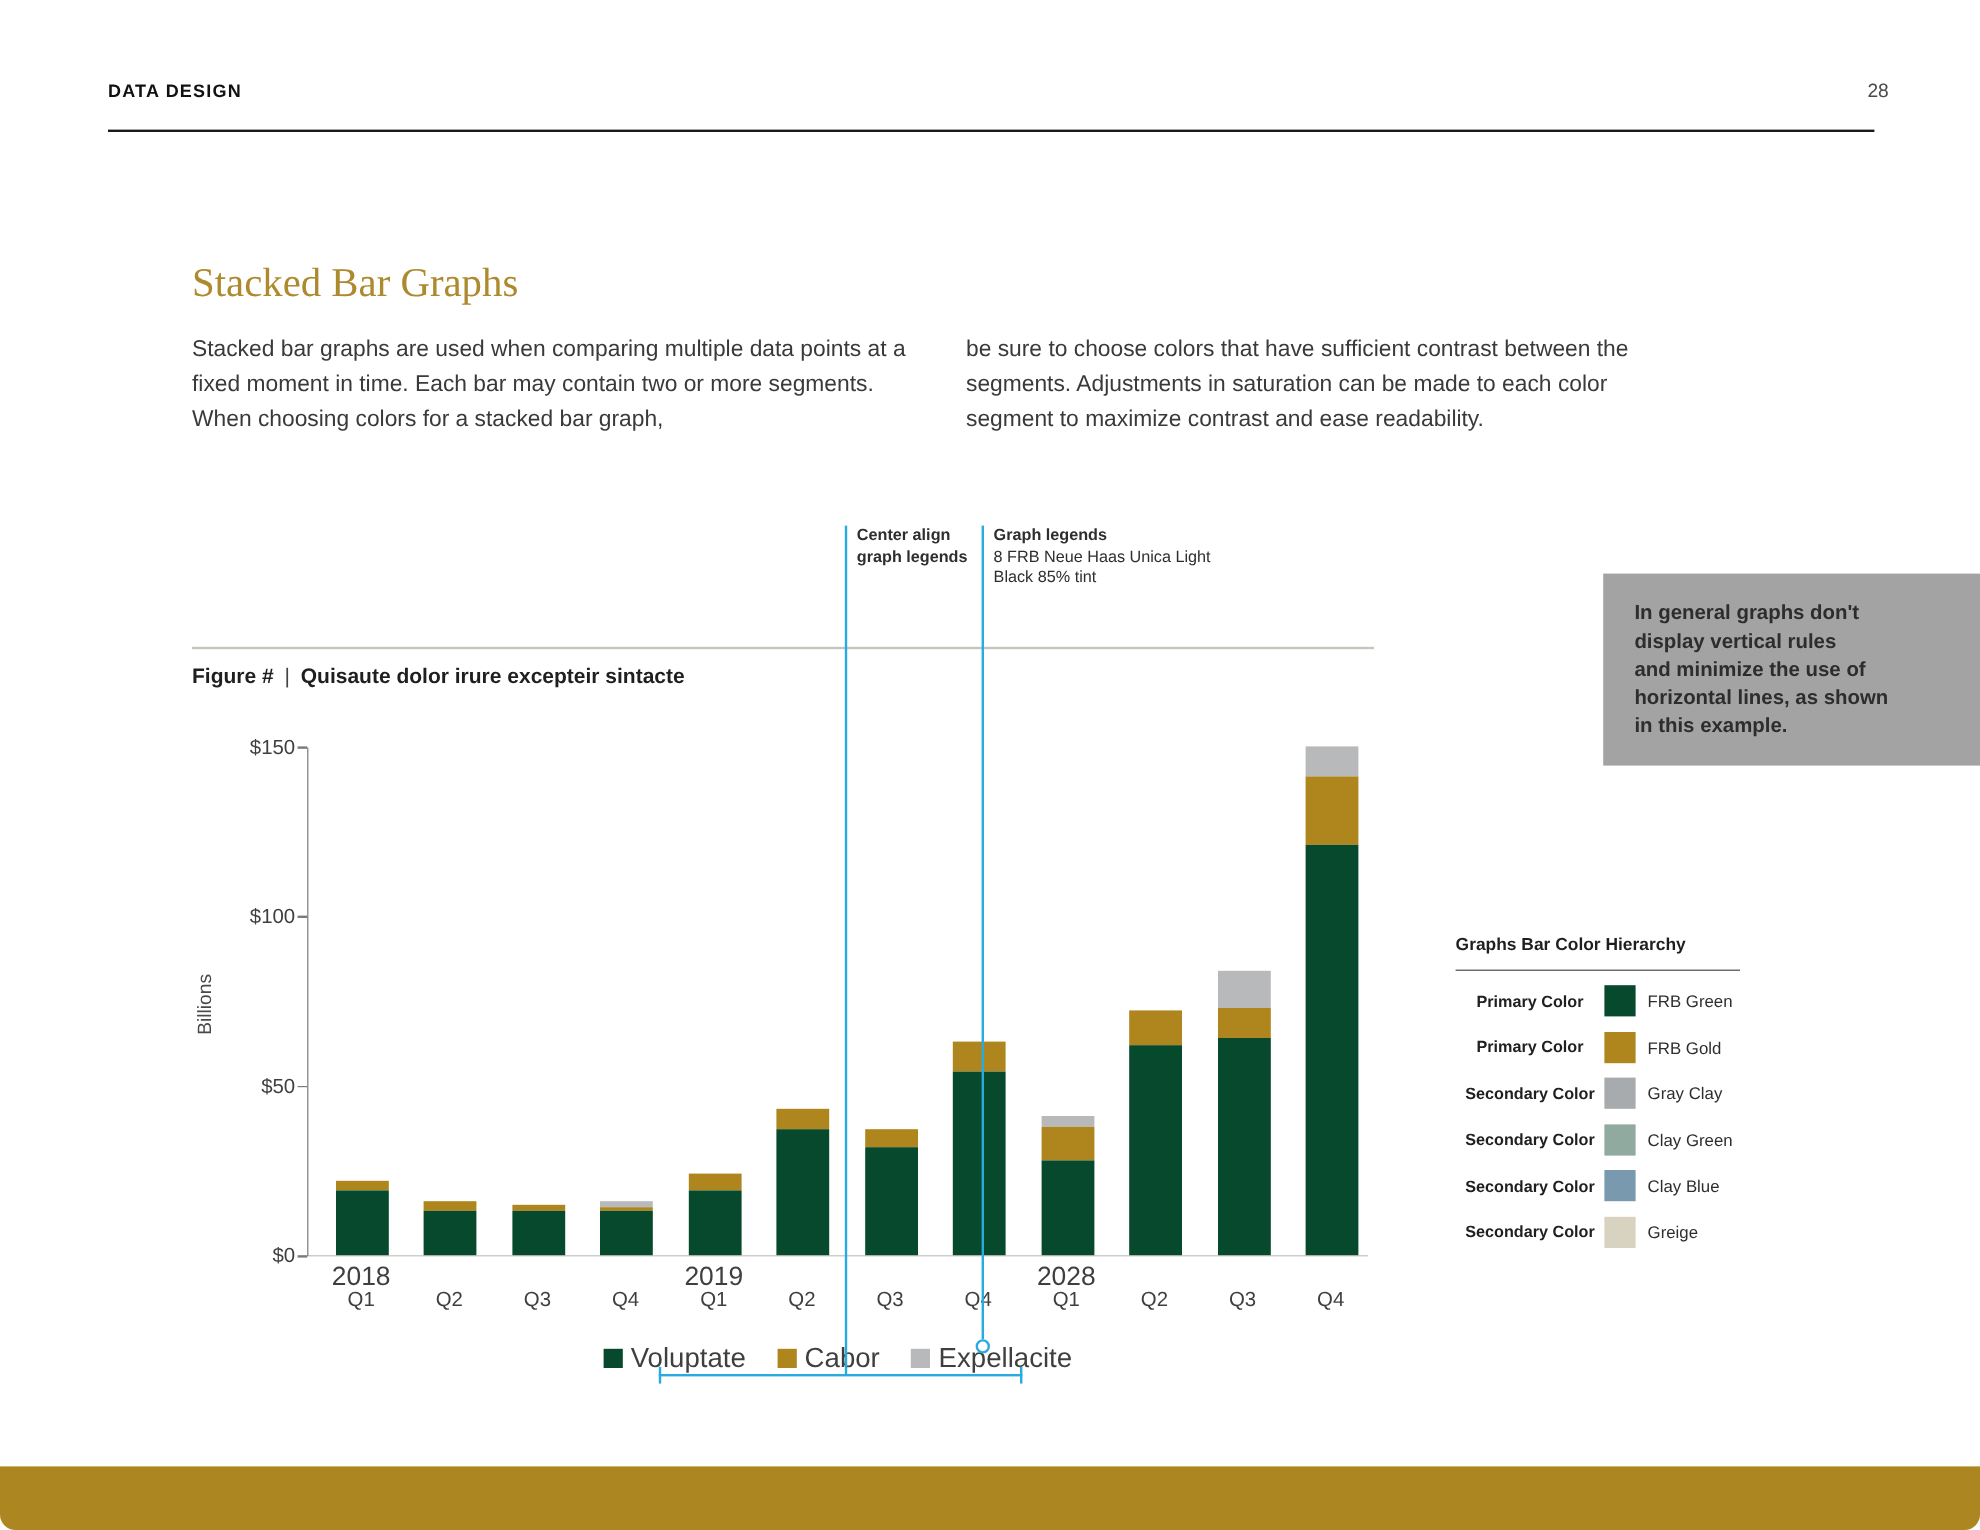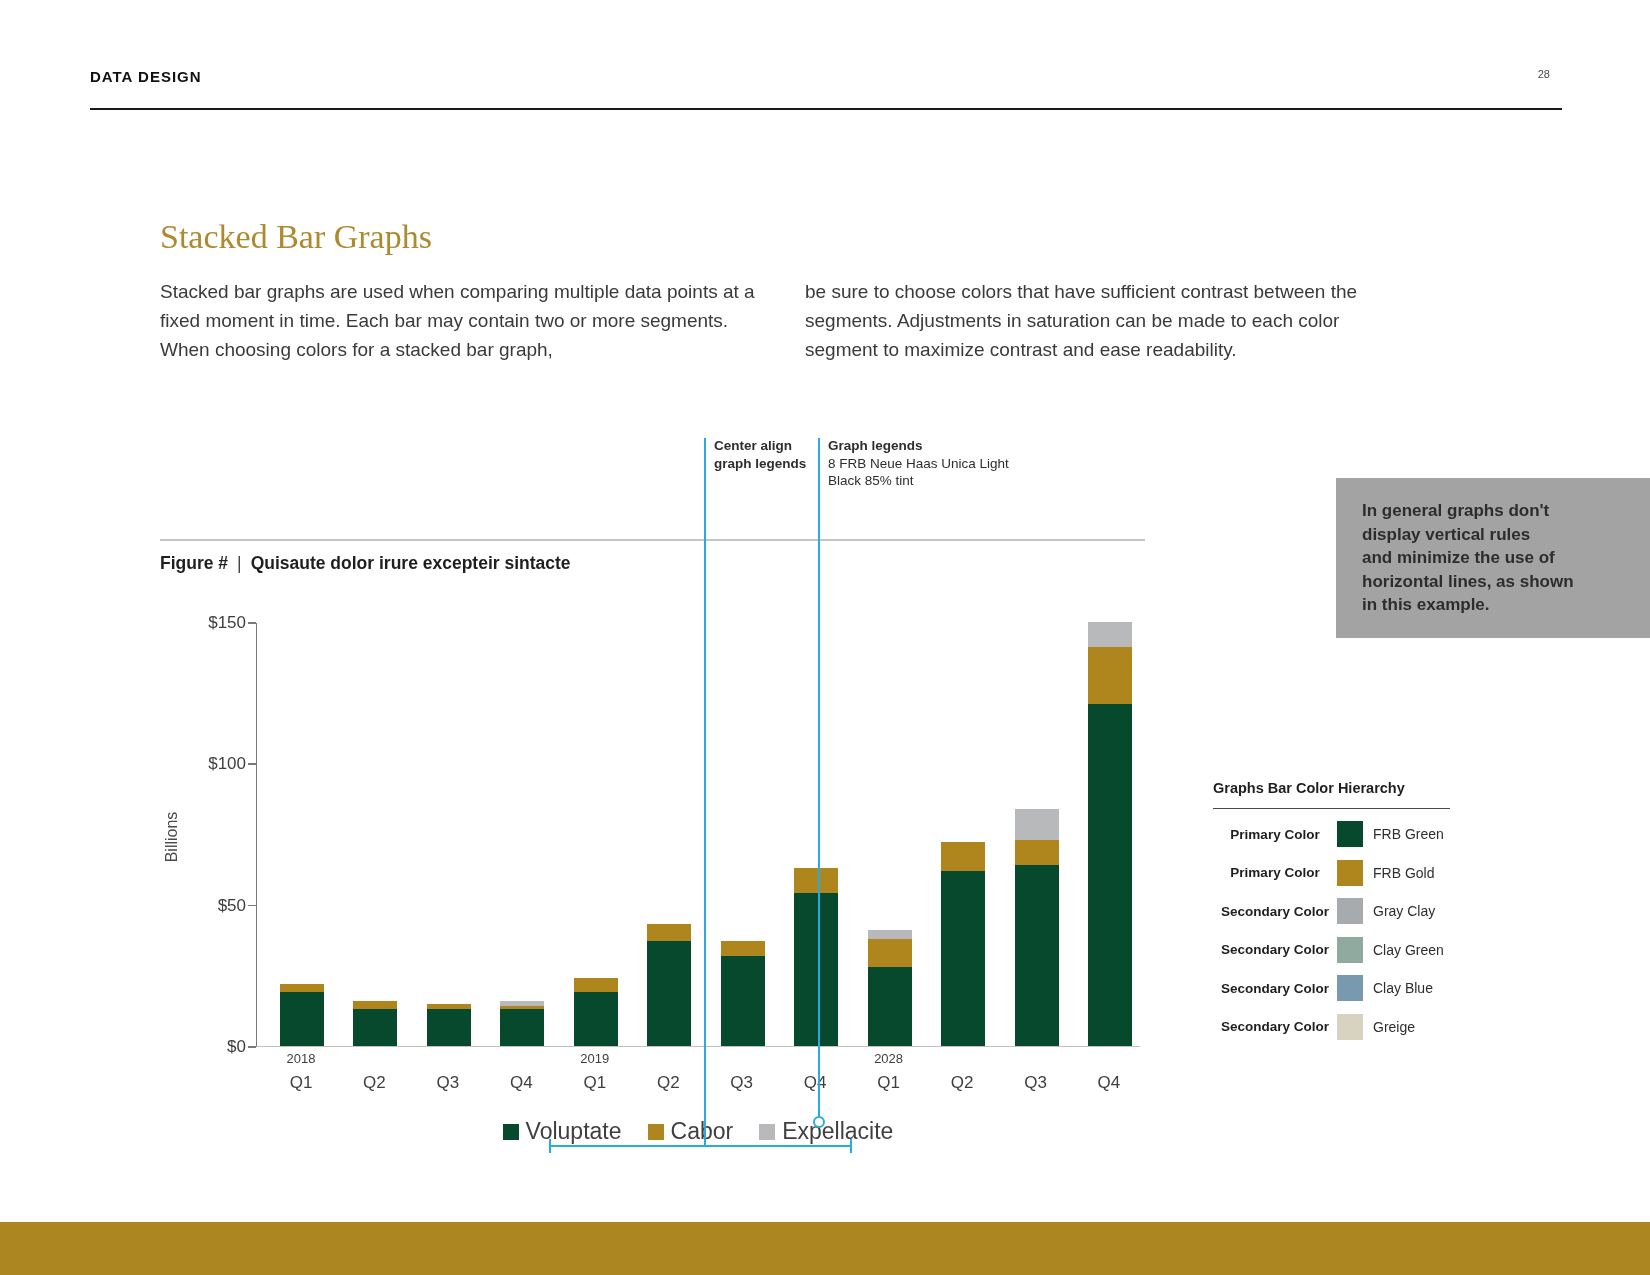--- a/index.html
+++ b/index.html
@@ -1,24 +1,24 @@
 <!DOCTYPE html>
 <html><head>
 <meta charset="utf-8">
 <style>
   * { margin:0; padding:0; box-sizing:border-box; }
   html,body { background:#ffffff; }
   .page {
     position:relative; width:1650px; height:1275px; overflow:hidden;
-    background:#ffffff; font-family:"Liberation Sans", sans-serif; color:#3a3a3a;
+    background:#ffffff; font-family:"Liberation Sans", sans-serif; color:#3a3a3a;border-radius:13px;
   }
   
   .hdr-title { position:absolute; left:90px; top:68px; font-size:15px; font-weight:bold;
     letter-spacing:1px; color:#111; }
-  .hdr-num { position:absolute; right:100px; top:68px; font-size:11px; color:#4a4a4a; }
+  .hdr-num { position:absolute; right:76px; top:68px; font-size:16px; color:#4a4a4a; }
   .hdr-rule { position:absolute; left:90px; top:108px; width:1472px; height:2px; background:#1a1a1a; }
 
   
   .sec-title { position:absolute; left:160px; top:218px; font-family:"Liberation Serif", serif;
     font-weight:normal; font-size:34px; color:#ad8a2e; }
   .intro { position:absolute; top:277px; font-size:19px; line-height:29px; color:#3a3a3a; }
   .intro.c1 { left:160px; width:600px; }
   .intro.c2 { left:805px; width:600px; }
 
   
@@ -44,21 +44,21 @@
   
   .plot { position:absolute; left:256px; top:623px; width:884px; height:424px;
     border-left:1.5px solid #7a7a7a; border-bottom:1.5px solid #c4c1bc; }
   .ytick-label { position:absolute; width:60px; text-align:right; font-size:17px; color:#3f3f3f; }
   .ytick-mark { position:absolute; width:8px; height:1.5px; background:#7a7a7a; }
   .ylab { position:absolute; left:132px; top:828px; width:80px; text-align:center;
     font-size:16px; color:#4a4a4a; transform:rotate(-90deg); transform-origin:center; }
   .bar { position:absolute; bottom:0; width:44px; display:flex; flex-direction:column-reverse; }
   .seg { width:100%; }
   .xq { position:absolute; width:70px; text-align:center; font-size:17px; color:#3f3f3f; top:1073px; }
-  .xyear { position:absolute; width:80px; text-align:center; font-size:13px; color:#3f3f3f; top:1051px; }
+  .xyear { position:absolute; width:80px; text-align:center; font-size:22px; color:#3f3f3f; top:1051px; }
 
   
   .legend { position:absolute; left:256px; top:1118px; width:884px; display:flex;
     justify-content:center; gap:26px; }
   .leg-item { display:flex; align-items:center; gap:7px; font-size:23px; color:#3f3f3f; }
   .leg-sw { width:16px; height:16px; display:inline-block; }
 
   
   .hier { position:absolute; left:1213px; top:780px; width:240px; }
   .hier-title { font-size:14.5px; font-weight:bold; color:#1f1f1f; padding-bottom:12px;

